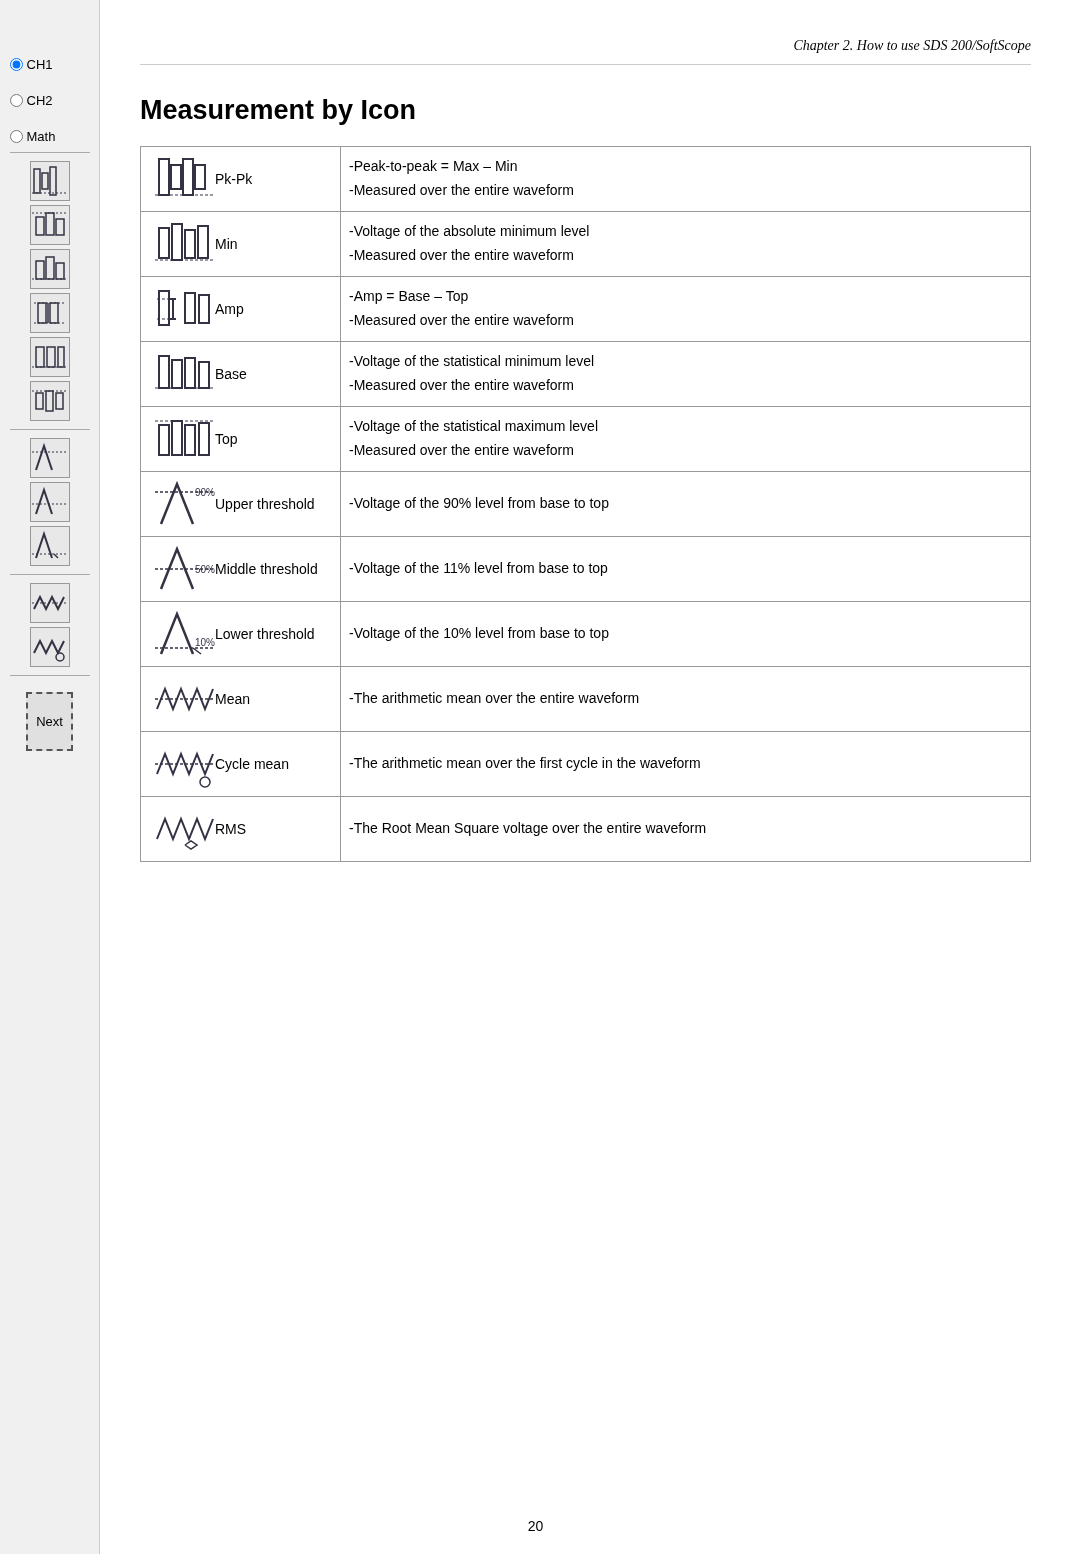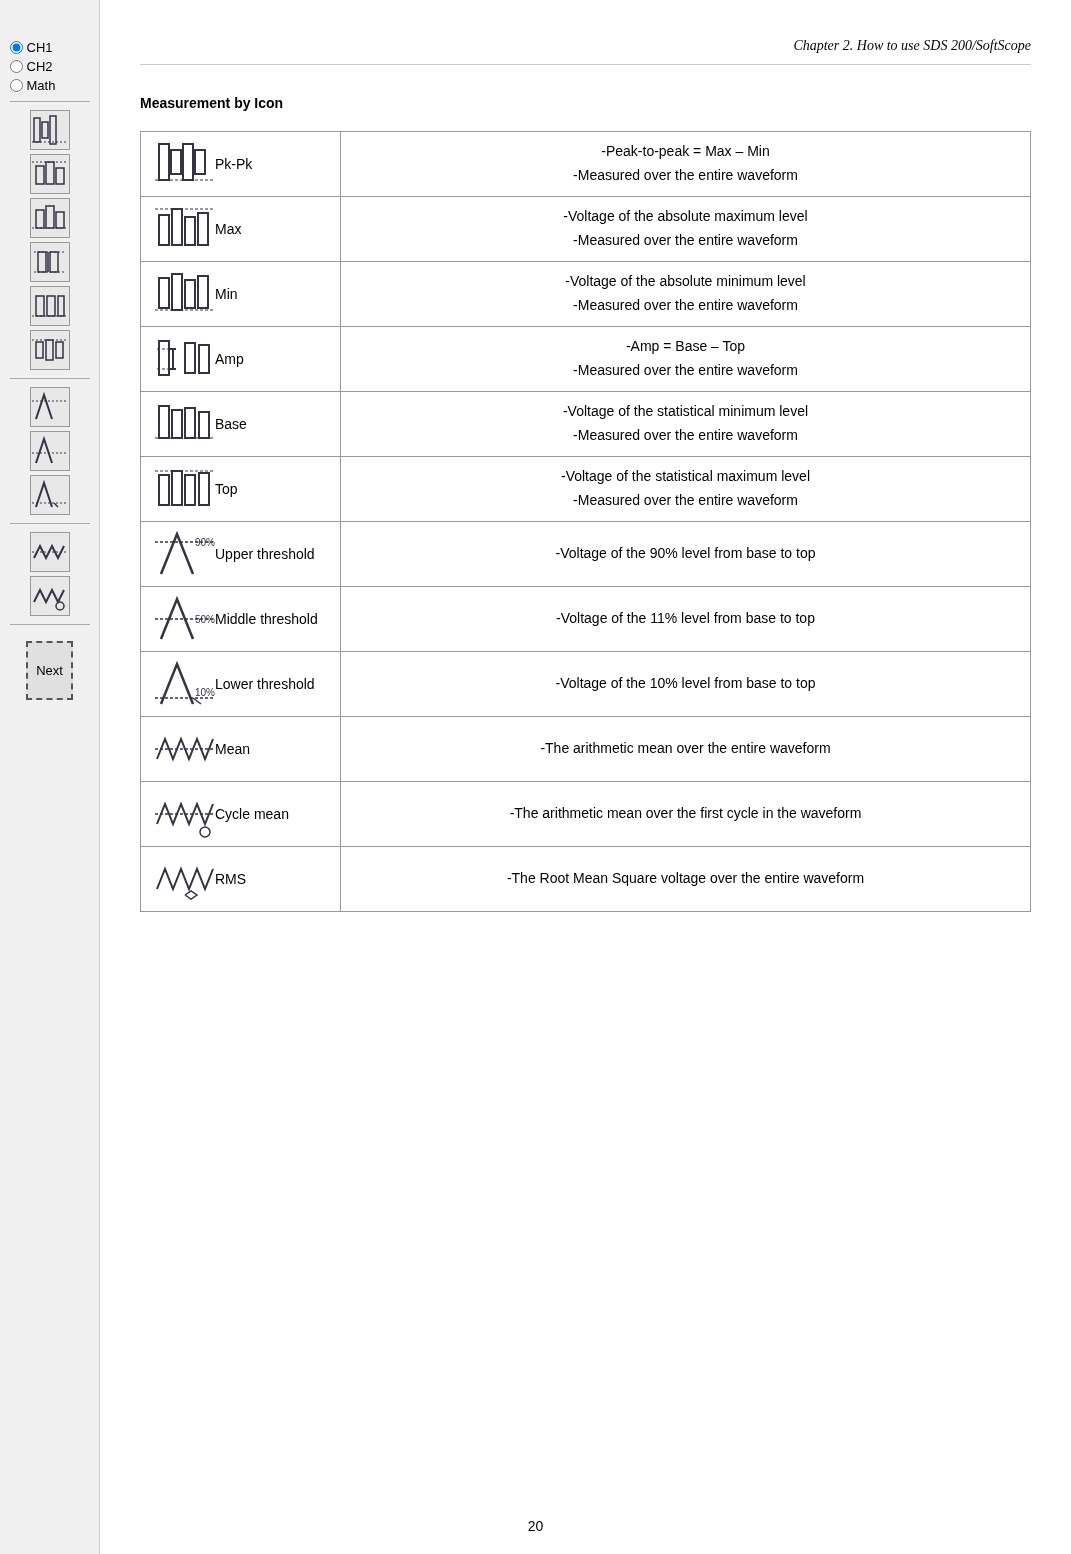--- a/index.html
+++ b/index.html
@@ -38,20 +38,21 @@
       padding-top: 40px;
       gap: 4px;
     }
 
     .sidebar-radio {
       display: flex;
       align-items: center;
       gap: 4px;
       font-size: 13px;
       width: 80px;
+      margin-top: 17px;
     }
 
     .sidebar-icon {
       width: 40px;
       height: 40px;
       border: 1px solid #999;
       display: flex;
       align-items: center;
       justify-content: center;
       cursor: pointer;
@@ -76,21 +77,21 @@
       margin-top: 8px;
     }
 
     
     .main-content {
       margin-left: 100px;
       padding: 20px 40px 60px 40px;
     }
 
     .page-heading {
-      font-size: 14px;
+      font-size: 27px;
       font-weight: bold;
       margin: 30px 0 20px 0;
     }
 
     .intro-text {
       font-size: 14px;
       margin-bottom: 16px;
     }
 
     
@@ -106,21 +107,20 @@
     }
 
     .meas-table .icon-cell {
       width: 200px;
       text-align: left;
       padding: 8px 14px;
     }
 
     .meas-table .desc-cell {
       padding: 8px 8px;
-      text-align: center;
     }
 
     .icon-label {
       display: flex;
       align-items: center;
       font-size: 14px;
     }
 
     .waveform-icon {
       width: 60px;
@@ -278,38 +278,20 @@
             </svg>
             <span>Pk-Pk</span>
           </div>
         </td>
         <td class="desc-cell">
           <span class="desc-line">-Peak-to-peak = Max – Min</span>
           <span class="desc-line">-Measured over the entire waveform</span>
         </td>
       </tr>
 
-      <tr>
-        <td class="icon-cell">
-          <div class="icon-label">
-            <svg class="waveform-icon" viewBox="0 0 60 48">
-              <rect x="4" y="10" width="10" height="30" fill="none" stroke="#334" stroke-width="2"></rect>
-              <rect x="17" y="4" width="10" height="36" fill="none" stroke="#334" stroke-width="2"></rect>
-              <rect x="30" y="12" width="10" height="28" fill="none" stroke="#334" stroke-width="2"></rect>
-              <rect x="43" y="8" width="10" height="32" fill="none" stroke="#334" stroke-width="2"></rect>
-              <line x1="0" y1="4" x2="60" y2="4" stroke="#334" stroke-width="1" stroke-dasharray="3,2"></line>
-            </svg>
-            <span>Max</span>
-          </div>
-        </td>
-        <td class="desc-cell">
-          <span class="desc-line">-Voltage of the absolute maximum level</span>
-          <span class="desc-line">-Measured over the entire waveform</span>
-        </td>
-      </tr>
 
       <tr>
         <td class="icon-cell">
           <div class="icon-label">
             <svg class="waveform-icon" viewBox="0 0 60 48">
               <rect x="4" y="8" width="10" height="30" fill="none" stroke="#334" stroke-width="2"></rect>
               <rect x="17" y="4" width="10" height="36" fill="none" stroke="#334" stroke-width="2"></rect>
               <rect x="30" y="10" width="10" height="28" fill="none" stroke="#334" stroke-width="2"></rect>
               <rect x="43" y="6" width="10" height="32" fill="none" stroke="#334" stroke-width="2"></rect>
               <line x1="0" y1="40" x2="60" y2="40" stroke="#334" stroke-width="1" stroke-dasharray="3,2"></line>

